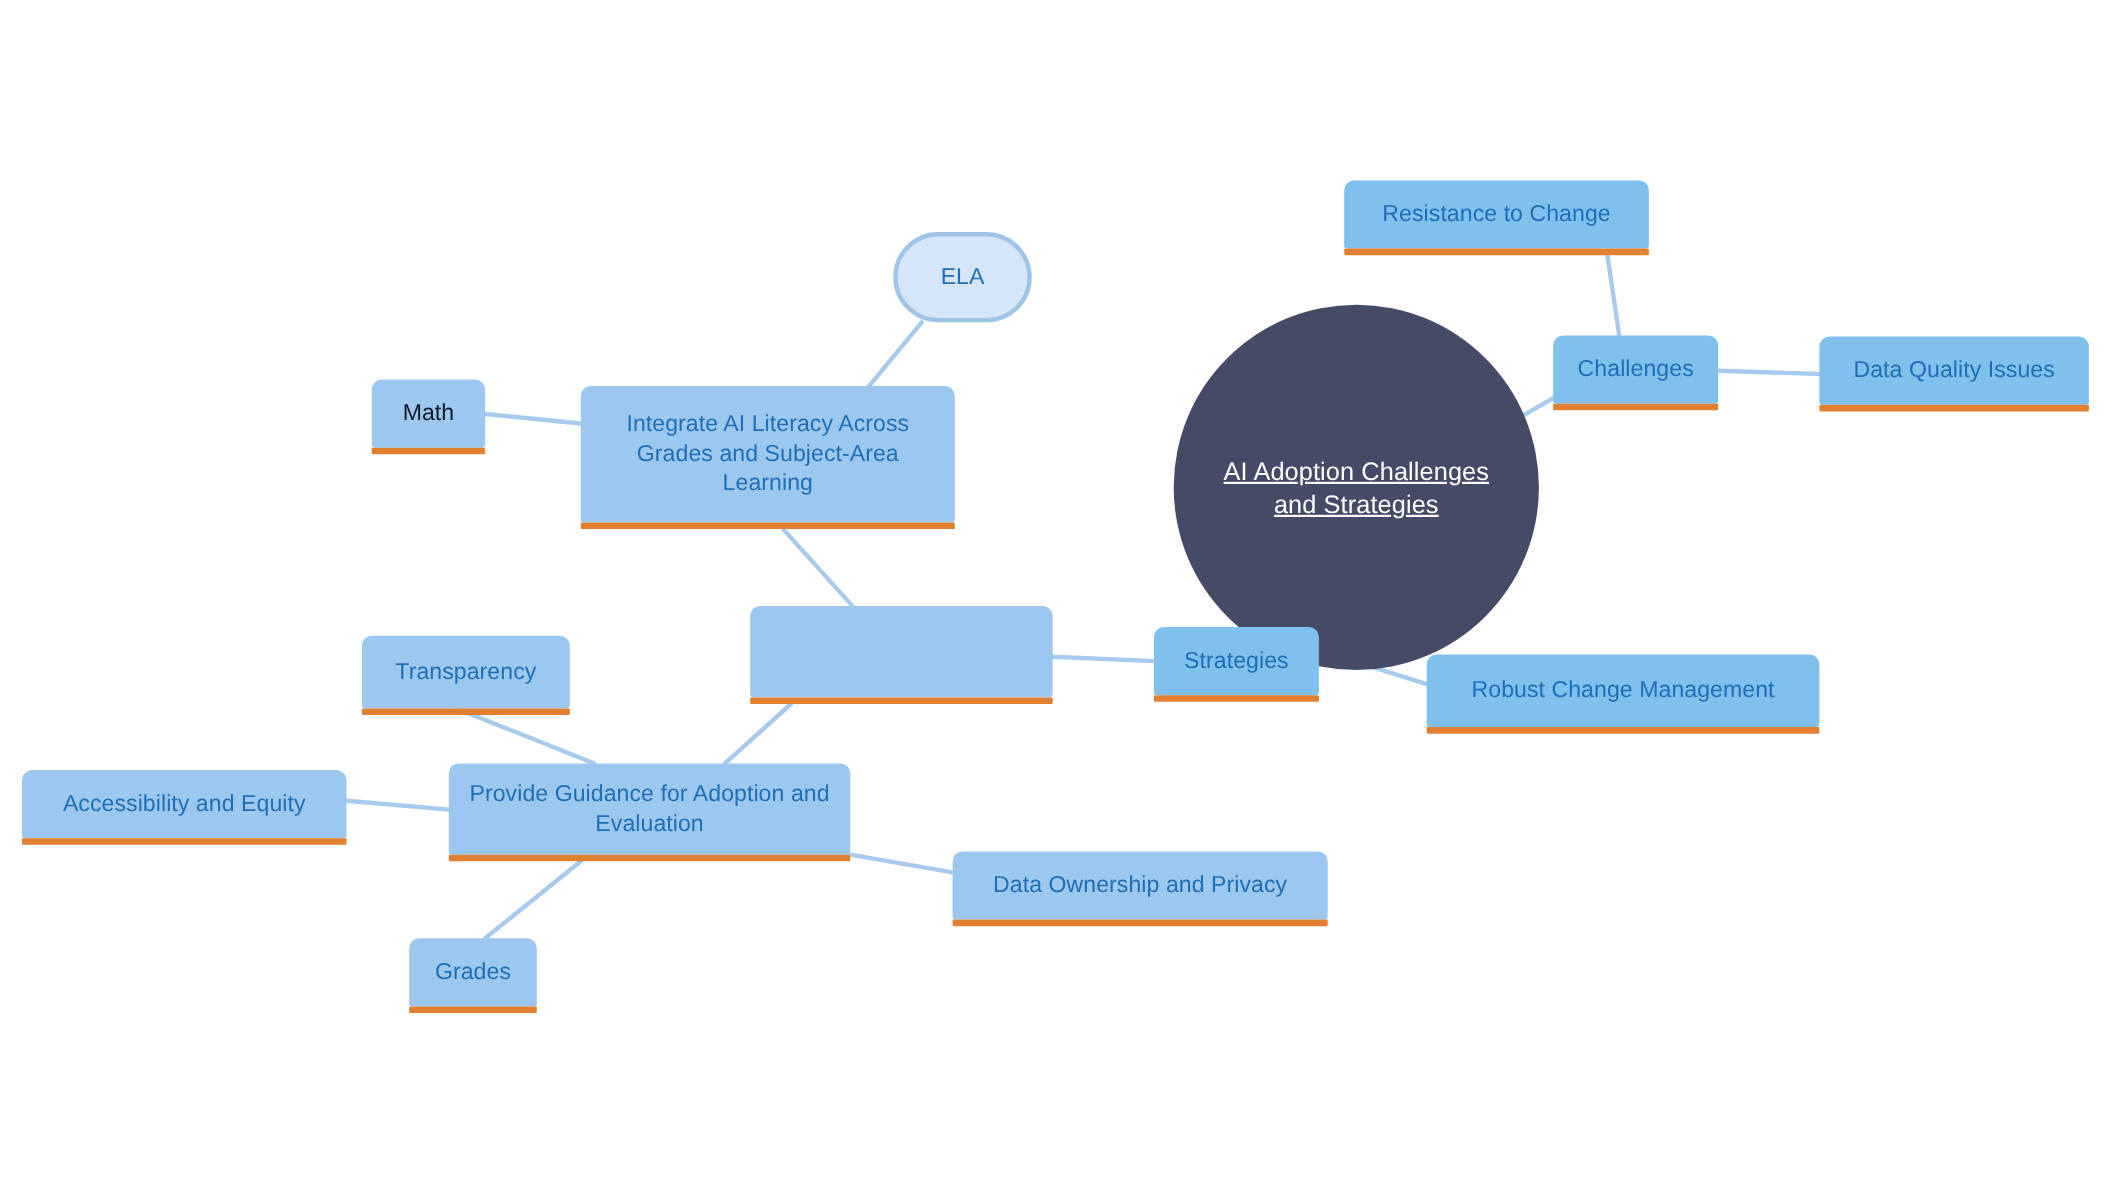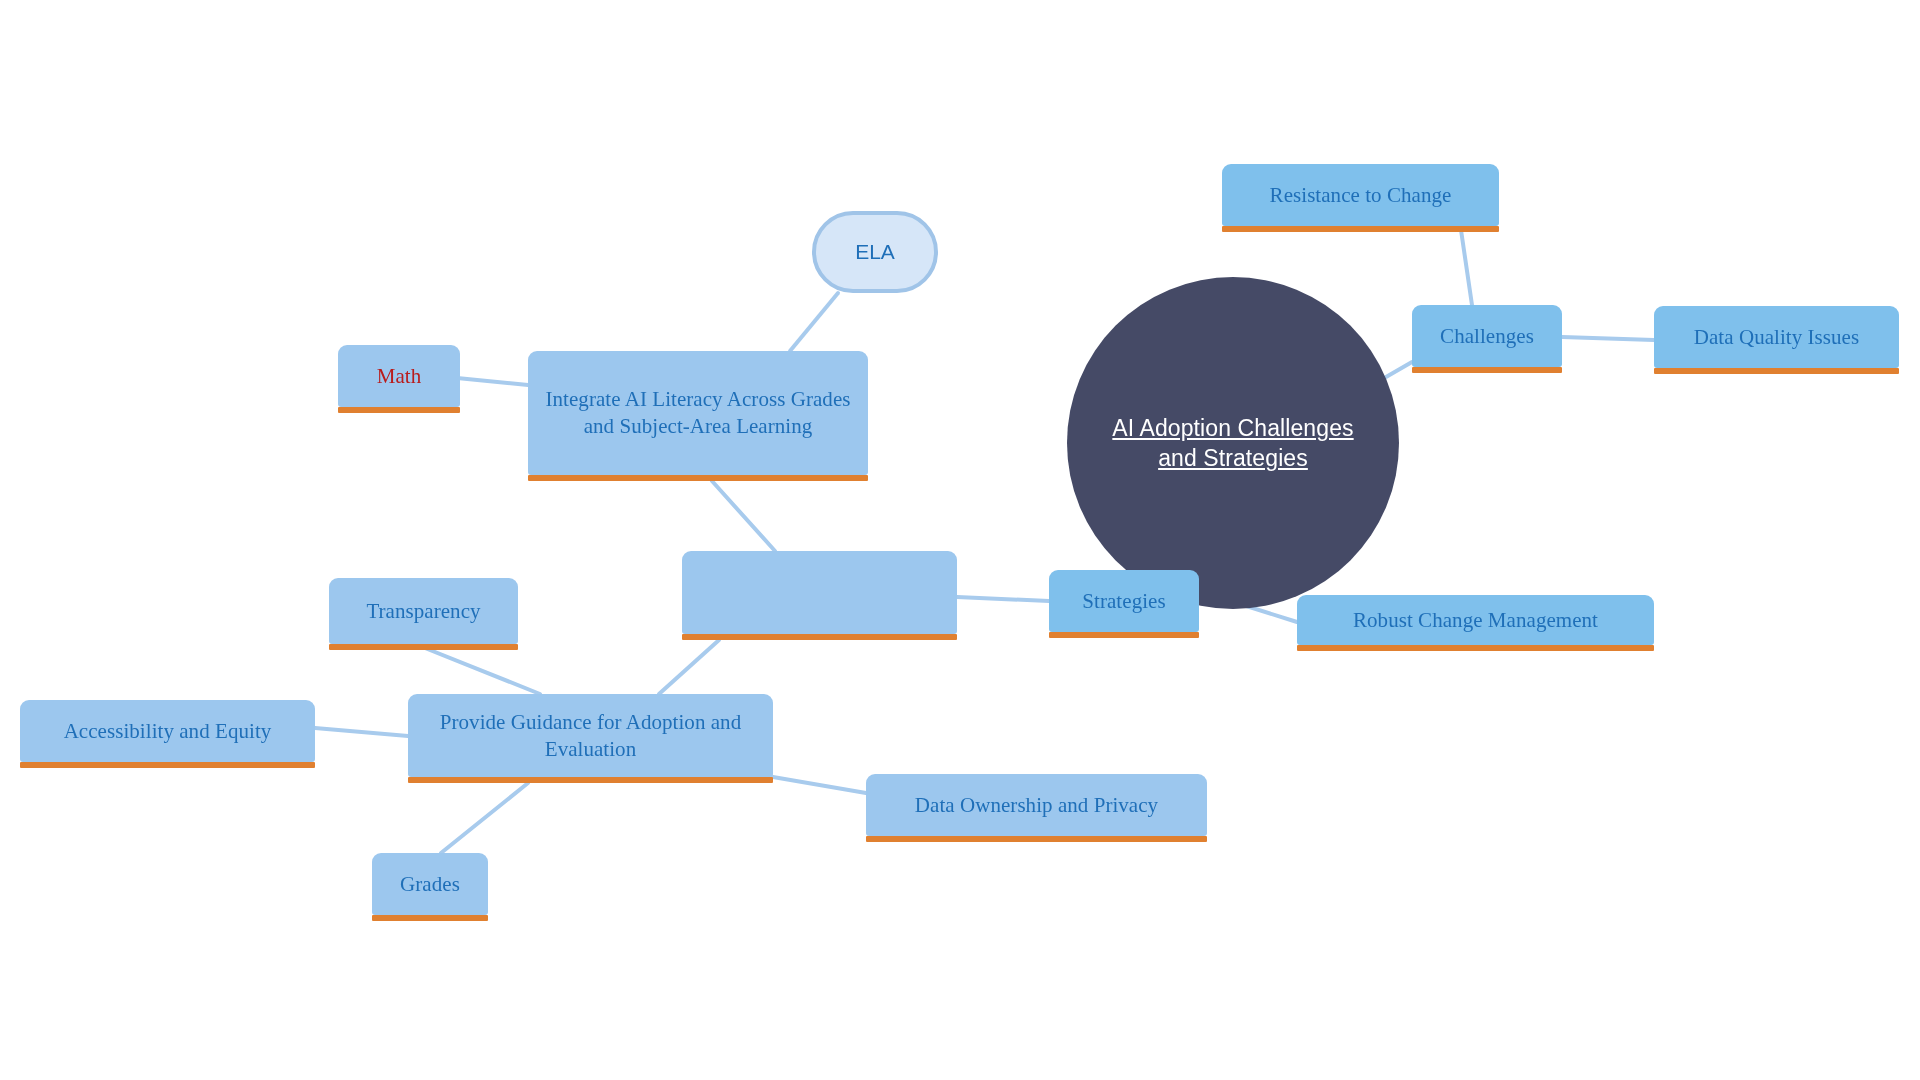--- a/index.html
+++ b/index.html
@@ -61,21 +61,20 @@
     align-items: center;
     justify-content: center;
     text-align: center;
     line-height: 1.27;
     letter-spacing: 0.05px;
     padding: 0 13px;
   }
   .node .node-label {
     display: block;
     width: 100%;
-    font-family: Liberation Serif, serif;
   }
   .node .accent-bar {
     position: absolute;
     left: 0;
     right: 0;
     bottom: -6px;
     height: 6px;
     border-radius: 1px;
   }
 
@@ -124,29 +123,29 @@
         <span class="accent-bar" style="background: rgb(224, 128, 48);"></span>
       </div>
       <div class="node" style="left: 1654px; top: 306px; width: 245px; height: 62px; background: rgb(127, 192, 236); color: rgb(31, 111, 184); font-size: 21px;">
         <span class="node-label">Data Quality Issues</span>
         <span class="accent-bar" style="background: rgb(224, 128, 48);"></span>
       </div>
       <div class="node" style="left: 1049px; top: 570px; width: 150px; height: 62px; background: rgb(127, 192, 236); color: rgb(31, 111, 184); font-size: 21px;">
         <span class="node-label">Strategies</span>
         <span class="accent-bar" style="background: rgb(224, 128, 48);"></span>
       </div>
-      <div class="node" style="left: 1297px; top: 595px; width: 357px; height: 50px; background: rgb(127, 192, 236); color: rgb(31, 111, 184); font-size: 21px;">
+      <div class="node" style="left: 1297px; top: 595px; width: 357px; height: 66px; background: rgb(127, 192, 236); color: rgb(31, 111, 184); font-size: 21px;">
         <span class="node-label">Robust Change Management</span>
         <span class="accent-bar" style="background: rgb(224, 128, 48);"></span>
       </div>
       <div class="node" style="left: 528px; top: 351px; width: 340px; height: 124px; background: rgb(156, 199, 238); color: rgb(31, 111, 184); font-size: 21px;">
         <span class="node-label">Integrate AI Literacy Across Grades and Subject-Area Learning</span>
         <span class="accent-bar" style="background: rgb(224, 128, 48);"></span>
       </div>
-      <div class="node" style="left: 338px; top: 345px; width: 122px; height: 62px; background: rgb(156, 199, 238); color: #b91c1c; font-size: 21px;">
+      <div class="node" style="left: 338px; top: 345px; width: 103px; height: 62px; background: rgb(156, 199, 238); color: #0f172a; font-size: 21px;">
         <span class="node-label">Math</span>
         <span class="accent-bar" style="background: rgb(224, 128, 48);"></span>
       </div>
       <div class="pill-node" style="left: 812px; top: 211px; width: 126px; height: 82px; background: rgb(214, 230, 248); border-color: rgb(160, 196, 232); border-width: 4px; color: rgb(31, 111, 184); font-size: 21px;">
         <span class="node-label">ELA</span>
       </div>
       <div class="node" style="left: 682px; top: 551px; width: 275px; height: 83px; background: rgb(156, 199, 238); color: rgb(31, 111, 184); font-size: 21px;">
         <span class="accent-bar" style="background: rgb(224, 128, 48);"></span>
       </div>
       <div class="node" style="left: 329px; top: 578px; width: 189px; height: 66px; background: rgb(156, 199, 238); color: rgb(31, 111, 184); font-size: 21px;">

